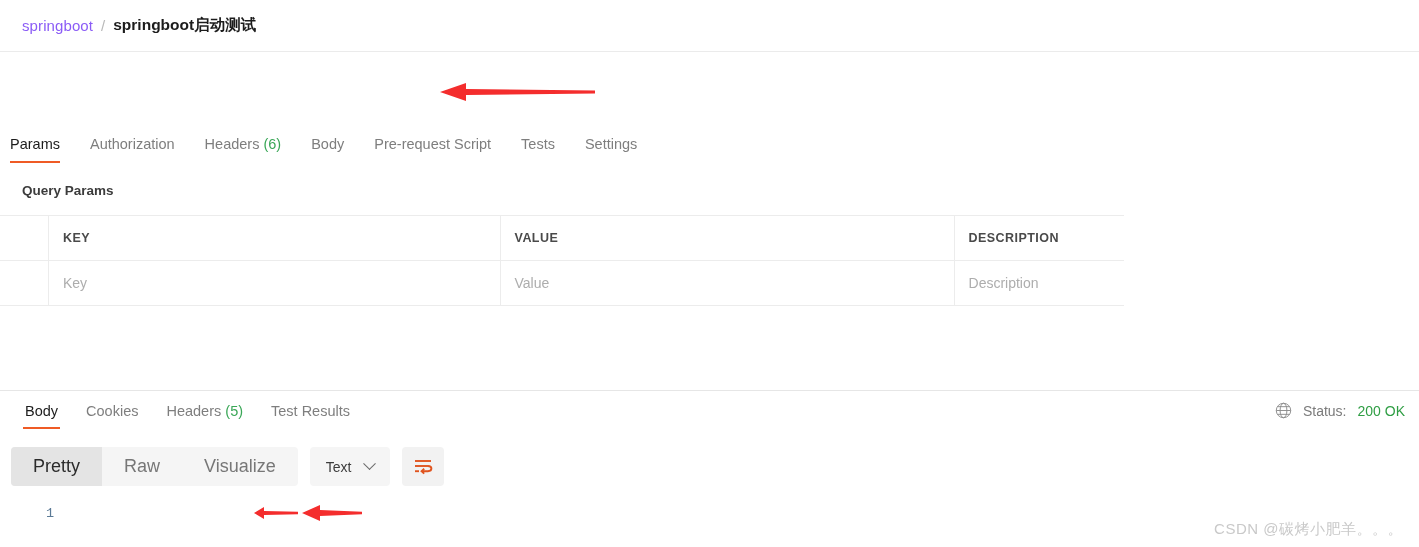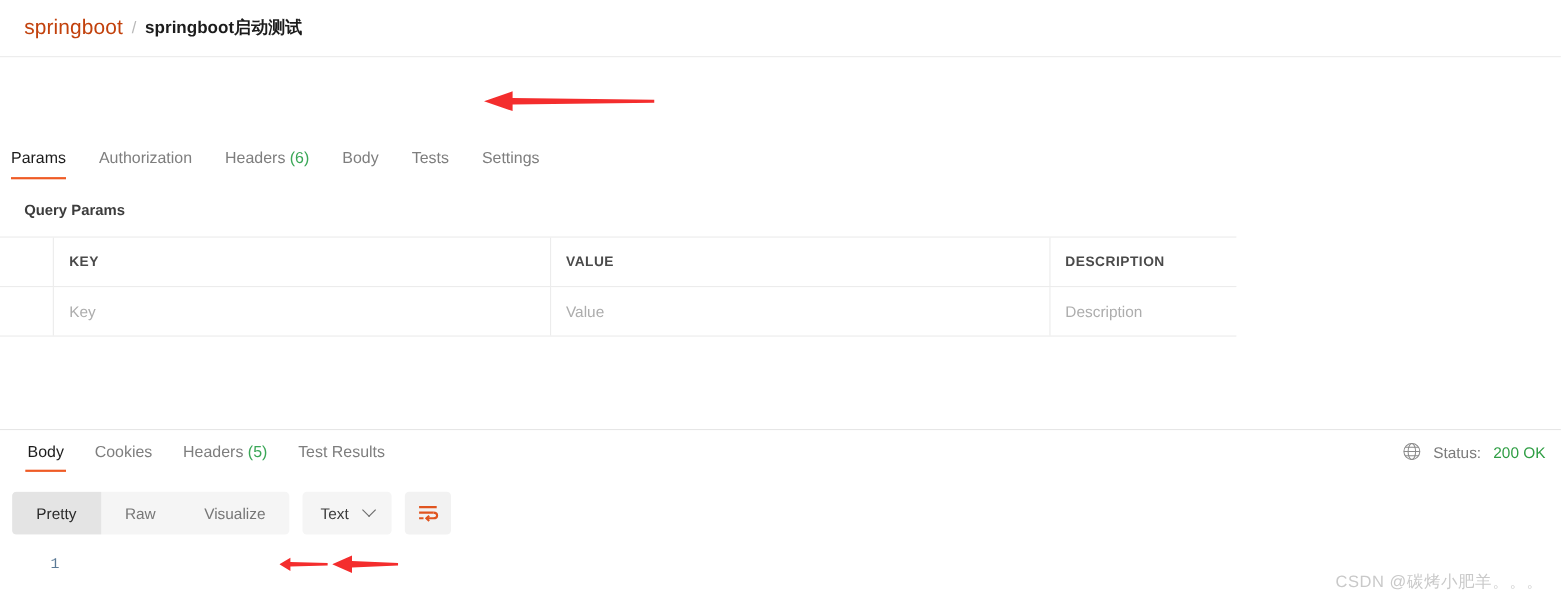--- a/index.html
+++ b/index.html
@@ -21,22 +21,22 @@
 
   
   .breadcrumb-bar {
     height: 52px;
     display: flex;
     align-items: center;
     padding-left: 22px;
     border-bottom: 1px solid #ebebeb;
   }
   .crumb-parent {
-    font-size: 19px;
-    color: #c2410c;
+    font-size: 15px;
+    color: #8b5cf6;
     letter-spacing: 0.1px;
   }
   .crumb-sep {
     font-size: 15px;
     color: #b9b9b9;
     margin: 0 8px;
   }
   .crumb-current {
     font-size: 15.5px;
     color: #1c1c1c;
@@ -223,21 +223,21 @@
     display: flex;
     background: #f5f5f5;
     border-radius: 4px;
     height: 39px;
     overflow: hidden;
   }
   .seg {
     display: flex;
     align-items: center;
     padding: 0 22px;
-    font-size: 14px;
+    font-size: 18px;
     color: #777777;
     cursor: pointer;
   }
   .seg.active {
     background: #e4e4e4;
     color: #2b2b2b;
   }
   .type-select {
     display: flex;
     align-items: center;
@@ -328,20 +328,23 @@
     </div>
     <div class="rtab">
       <span>Authorization</span>
     </div>
     <div class="rtab">
       <span>Headers</span>
       <span class="count-green">(6)</span>
     </div>
     <div class="rtab">
       <span>Body</span>
+    </div>
+    <div class="rtab">
+      <span>Pre-request Script</span>
     </div>
     <div class="rtab">
       <span>Tests</span>
     </div>
     <div class="rtab">
       <span>Settings</span>
     </div>
   </div>
 
   <div class="qp-title">Query Params</div>

